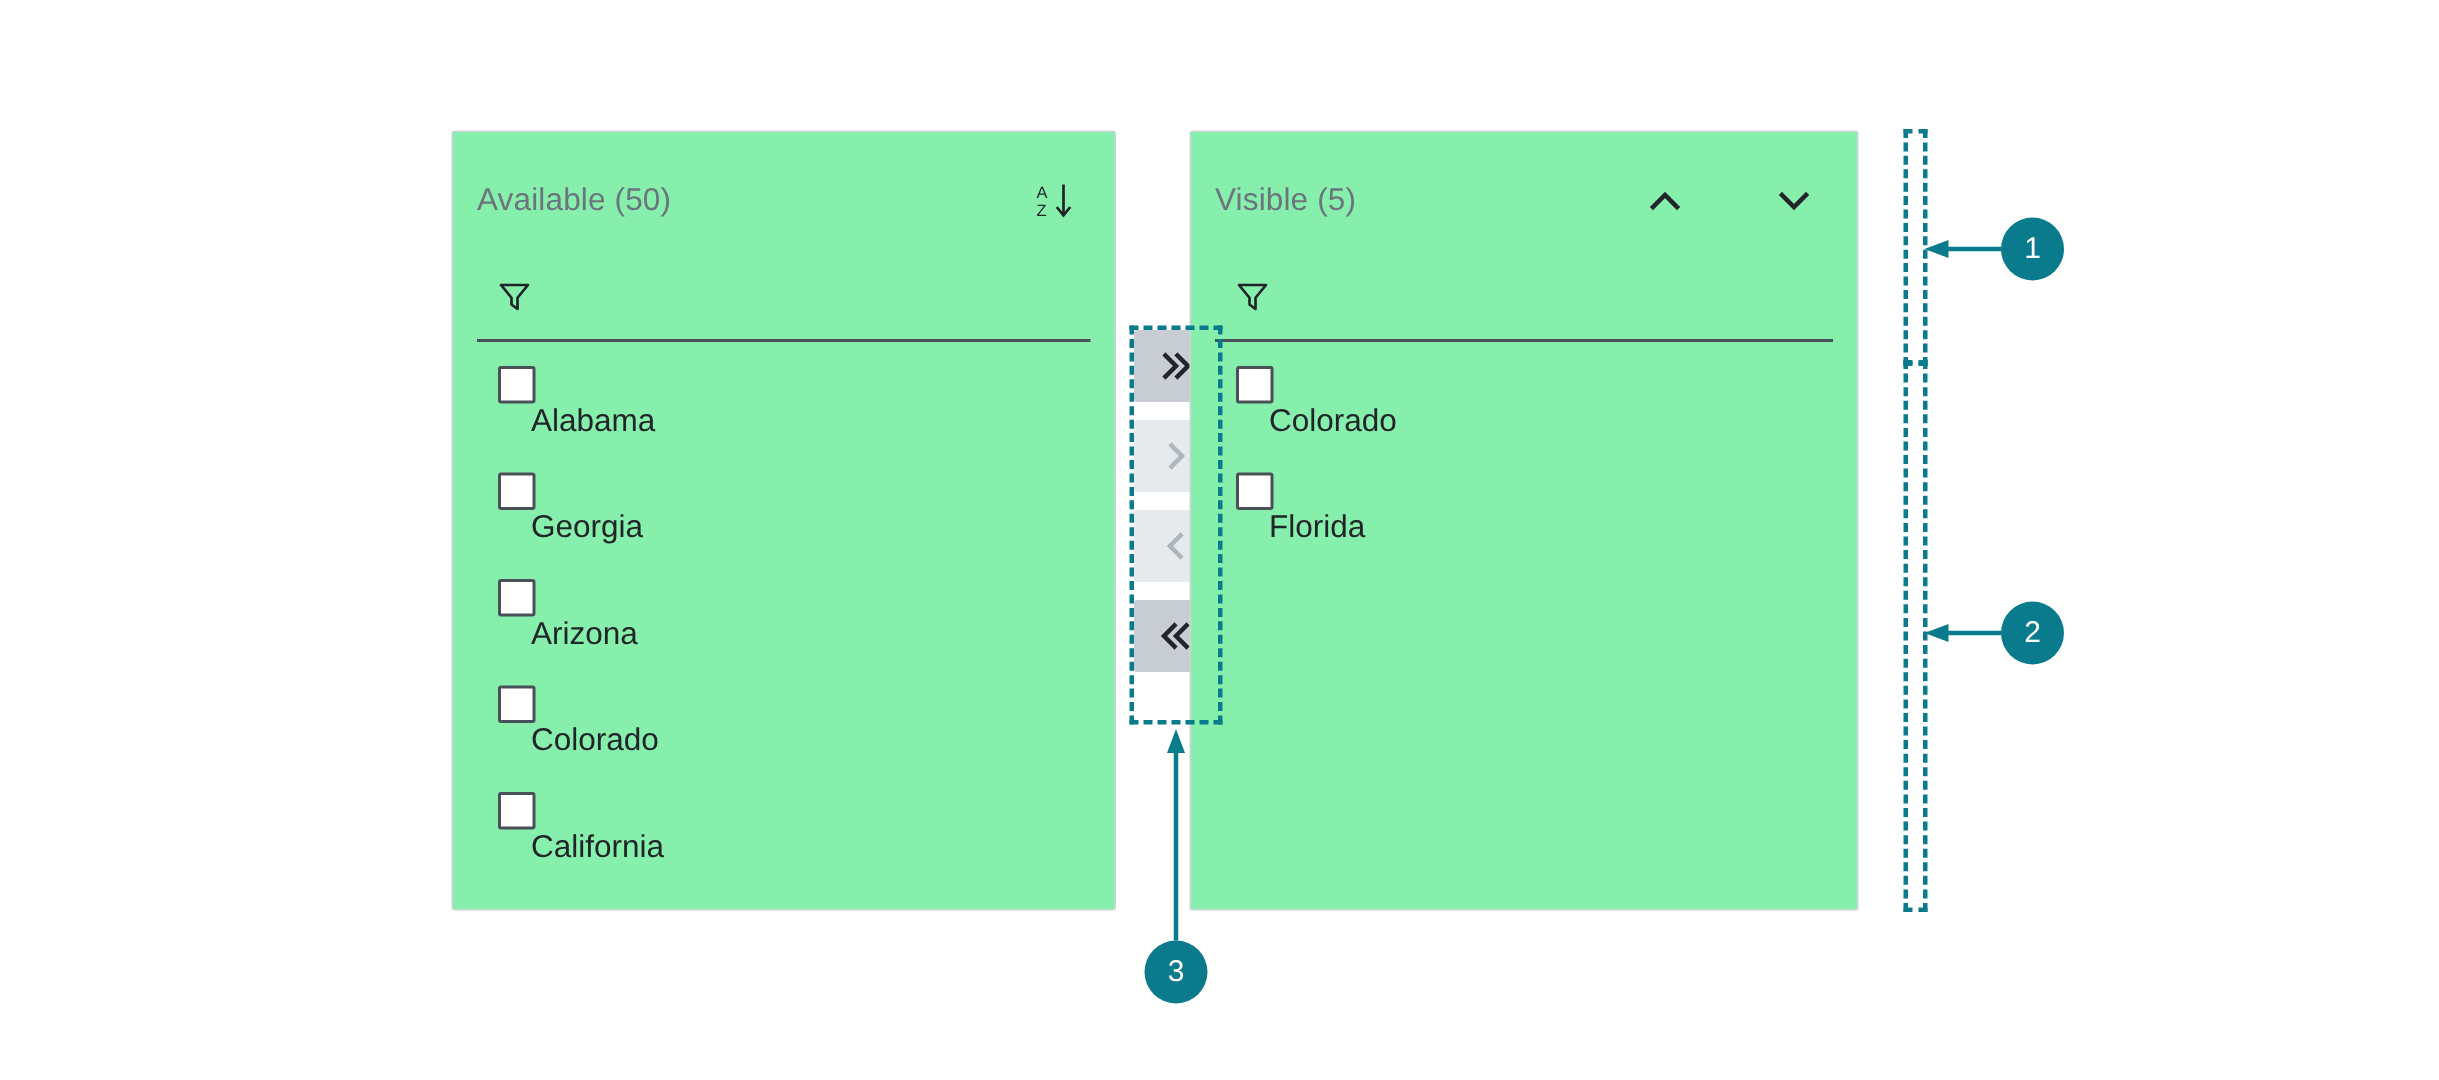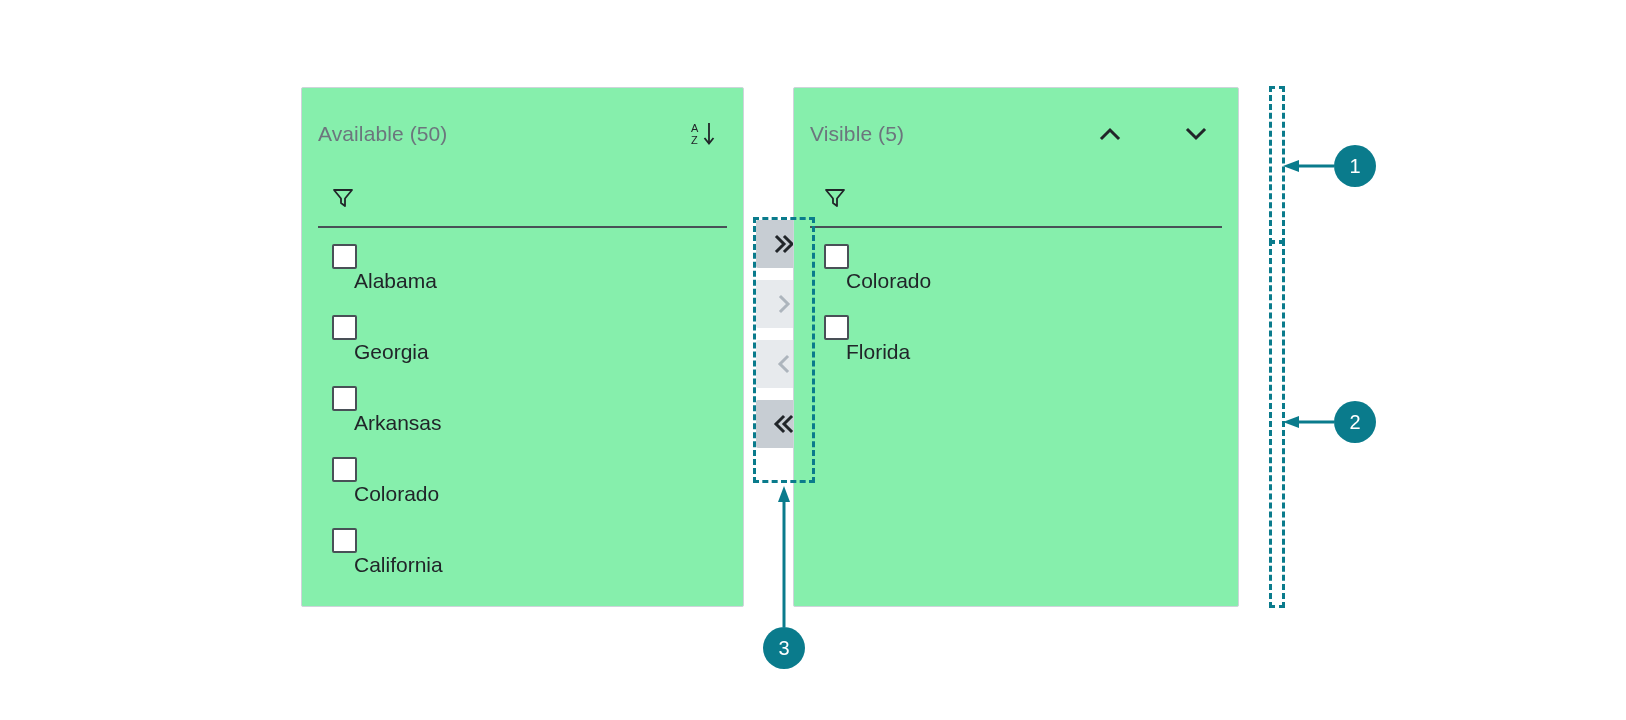--- a/index.html
+++ b/index.html
@@ -199,21 +199,21 @@
       <li class="option-item">
         <span class="cbox"></span>
         <span class="option-label">Alabama</span>
       </li>
       <li class="option-item">
         <span class="cbox"></span>
         <span class="option-label">Georgia</span>
       </li>
       <li class="option-item">
         <span class="cbox"></span>
-        <span class="option-label">Arkansas</span>
+        <span class="option-label">Arizona</span>
       </li>
       <li class="option-item">
         <span class="cbox"></span>
         <span class="option-label">Colorado</span>
       </li>
       <li class="option-item">
         <span class="cbox"></span>
         <span class="option-label">California</span>
       </li>
     </ul>

